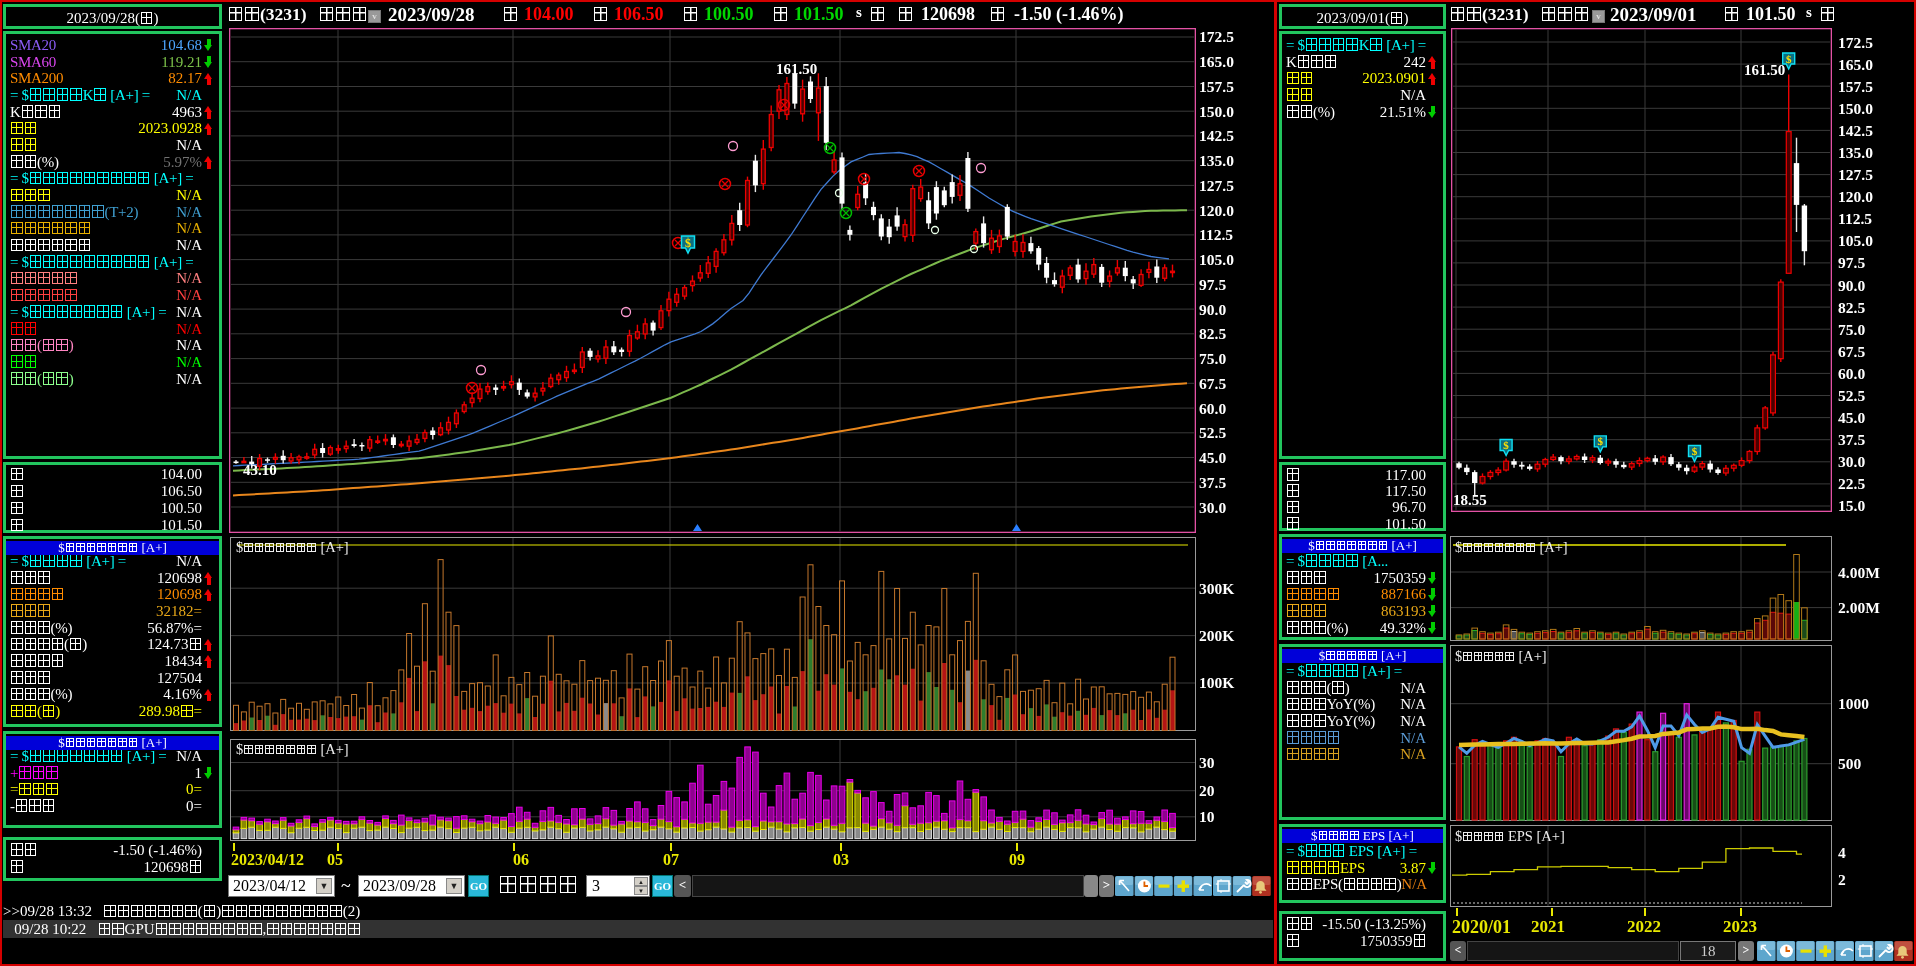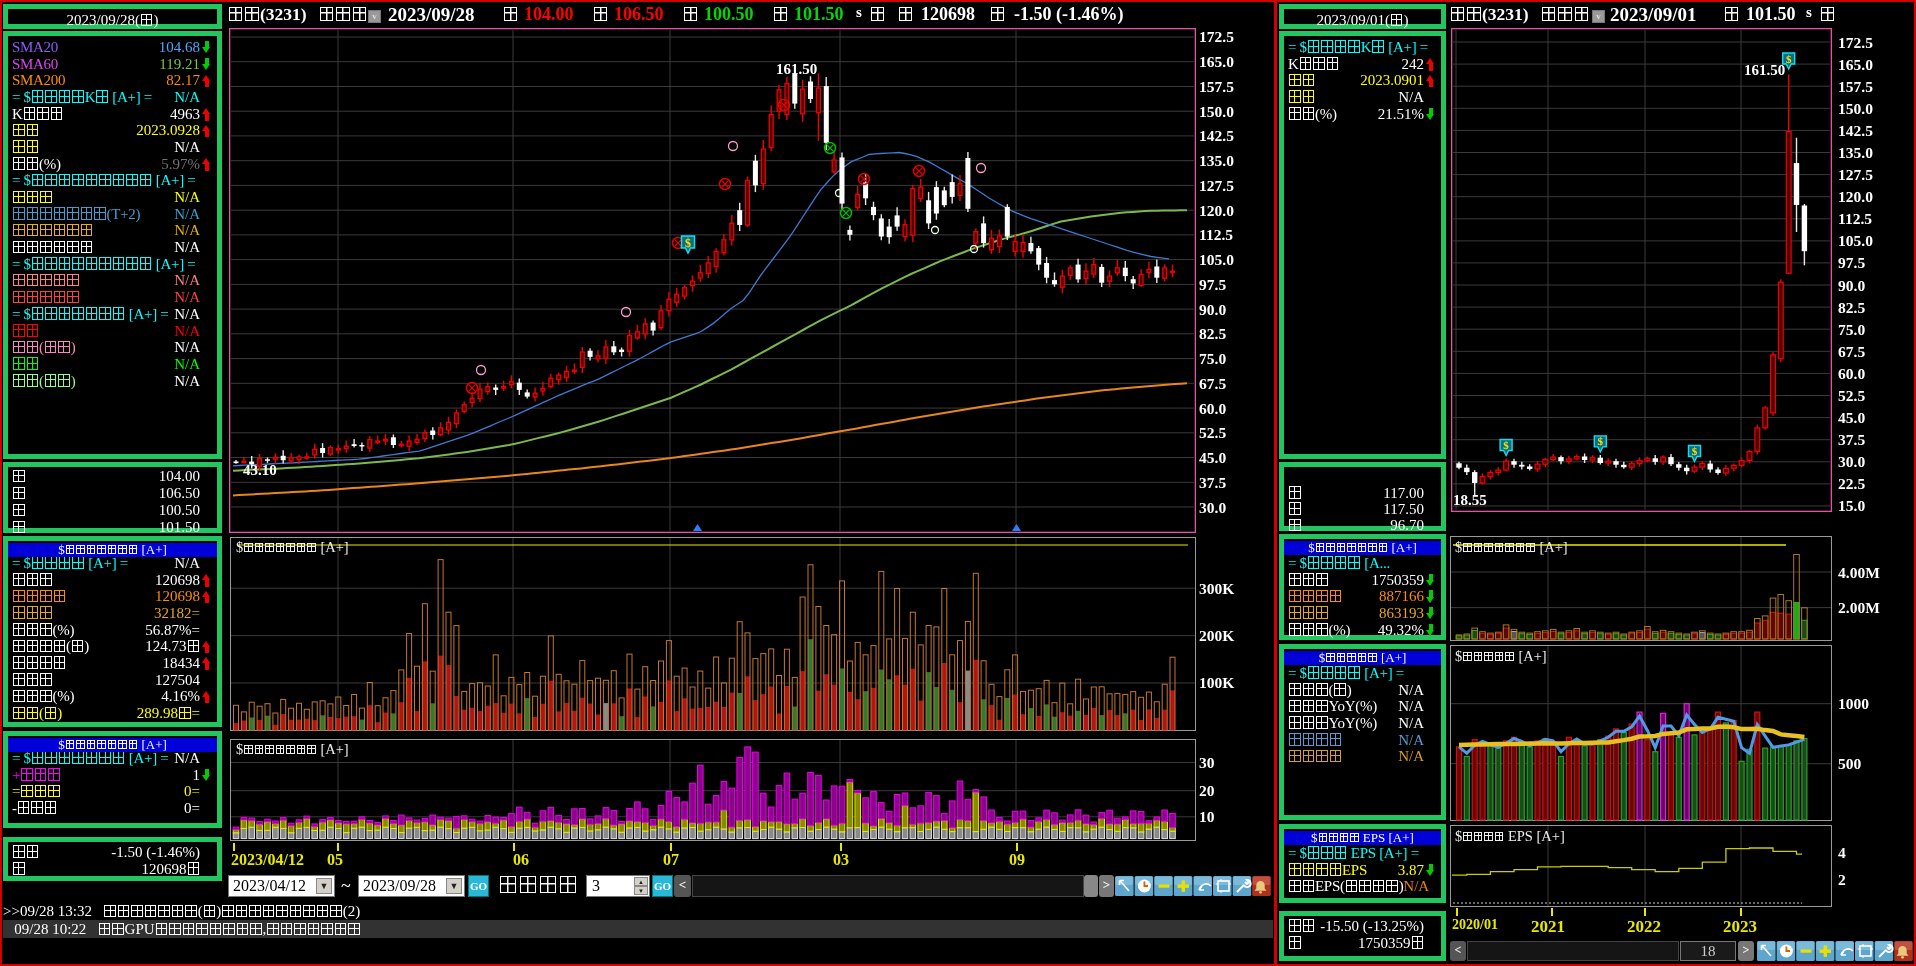--- a/index.html
+++ b/index.html
@@ -1,16 +1,16 @@
 <!DOCTYPE html>
 <html><head><meta charset="utf-8"><style>
 *{margin:0;padding:0;box-sizing:border-box}
 body{width:1916px;height:966px;background:#000;font-family:"Liberation Serif",serif;overflow:hidden;position:relative}
 .abs{position:absolute}
-.bx{position:absolute;border:5px solid #22c55e;background:#000}
+.bx{position:absolute;border:3px solid #22c55e;background:#000}
 .r{display:flex;align-items:center;height:16.7px;padding:0 3px 0 4px;font-size:15px;white-space:nowrap}
 .r b{margin-left:auto;font-weight:normal}
 .r span{letter-spacing:-0.3px}
 i.c{display:inline-block;width:11.5px;height:12.5px;border:1px solid;margin:0 1px;vertical-align:-1px;
 background:linear-gradient(currentColor,currentColor) 50% 0/1px 100% no-repeat,linear-gradient(currentColor,currentColor) 0 45%/100% 1px no-repeat}
 i.h{display:inline-block;width:13.5px;height:14.5px;border:1.5px solid;margin:0 1.5px;vertical-align:-1px;
 background:linear-gradient(currentColor,currentColor) 50% 0/1.5px 100% no-repeat,linear-gradient(currentColor,currentColor) 0 45%/100% 1.5px no-repeat}
 i.s{display:inline-block;width:8.5px;height:9.5px;border:1px solid;margin:0 1px;vertical-align:0;
 background:linear-gradient(currentColor,currentColor) 50% 0/1px 100% no-repeat,linear-gradient(currentColor,currentColor) 0 45%/100% 1px no-repeat}
 i.k{display:inline-block;width:16px;height:17px;border:1.5px solid;margin:0 2px;vertical-align:-2px;background:linear-gradient(currentColor,currentColor) 50% 0/1.5px 100% no-repeat,linear-gradient(currentColor,currentColor) 0 45%/100% 1.5px no-repeat}
@@ -1257,21 +1257,21 @@
       <span style="color:#ffff00"><i class="c"></i><i class="c"></i></span>
       <b style="color:#fff">N/A</b>
       <s class="an"></s>
     </div>
     <div class="r">
       <span style="color:#fff"><i class="c"></i><i class="c"></i>(%)</span>
       <b style="color:#fff">21.51%</b>
       <s class="ad"></s>
     </div>
   </div>
-<div class="bx" style="left:1279px;top:462px;width:167px;height:69px;padding-top:18px">
+<div class="bx" style="left:1279px;top:462px;width:167px;height:69px;padding-top:2px">
     <div class="r" style="height:16.3px">
       <span style="color:#fff"><i class="c"></i></span>
       <b style="color:#fff">117.00</b>
       <s class="an"></s>
     </div>
     <div class="r" style="height:16.3px">
       <span style="color:#fff"><i class="c"></i></span>
       <b style="color:#fff">117.50</b>
       <s class="an"></s>
     </div>
@@ -1676,21 +1676,21 @@
 <div class="al" style="left:1838px;top:497px">15.0</div>
 <div class="al" style="left:1838px;top:564px">4.00M</div>
 <div class="al" style="left:1838px;top:599px">2.00M</div>
 <div class="al" style="left:1838px;top:695px">1000</div>
 <div class="al" style="left:1838px;top:755px">500</div>
 <div class="al" style="left:1838px;top:844px">4</div>
 <div class="al" style="left:1838px;top:871px">2</div>
 <div class="tt" style="left:1455px;top:539px">$<i class="s"></i><i class="s"></i><i class="s"></i><i class="s"></i><i class="s"></i><i class="s"></i><i class="s"></i> [A+]</div>
 <div class="tt" style="left:1455px;top:648px">$<i class="s"></i><i class="s"></i><i class="s"></i><i class="s"></i><i class="s"></i> [A+]</div>
 <div class="tt" style="left:1455px;top:828px">$<i class="s"></i><i class="s"></i><i class="s"></i><i class="s"></i> EPS [A+]</div>
-<div class="xl" style="left:1452px;top:917px;font-size:14px">2020/01</div>
+<div class="xl" style="left:1452px;top:917px;font-size:18px">2020/01</div>
 <div class="xl" style="left:1531px;top:917px;font-size:17px">2021</div>
 <div class="xl" style="left:1627px;top:917px;font-size:17px">2022</div>
 <div class="xl" style="left:1723px;top:917px;font-size:17px">2023</div>
 <div class="tick" style="left:1456px;top:908px"></div>
 <div class="tick" style="left:1551px;top:908px"></div>
 <div class="tick" style="left:1644px;top:908px"></div>
 <div class="tick" style="left:1740px;top:908px"></div>
 <div class="abs" style="left:1450px;top:941px;width:16px;height:20px;background:#555;border-radius:3px;color:#fff;font-size:12px;font-weight:bold;text-align:center;line-height:18px">&lt;</div>
 <div class="abs" style="left:1467px;top:941px;width:212px;height:20px;background:#151515;border:1px solid #444"></div>
 <div class="abs" style="left:1680px;top:941px;width:56px;height:20px;background:#1a1a1a;border:1px solid #777;color:#ccc;font-size:15px;text-align:center;line-height:18px">18</div>

